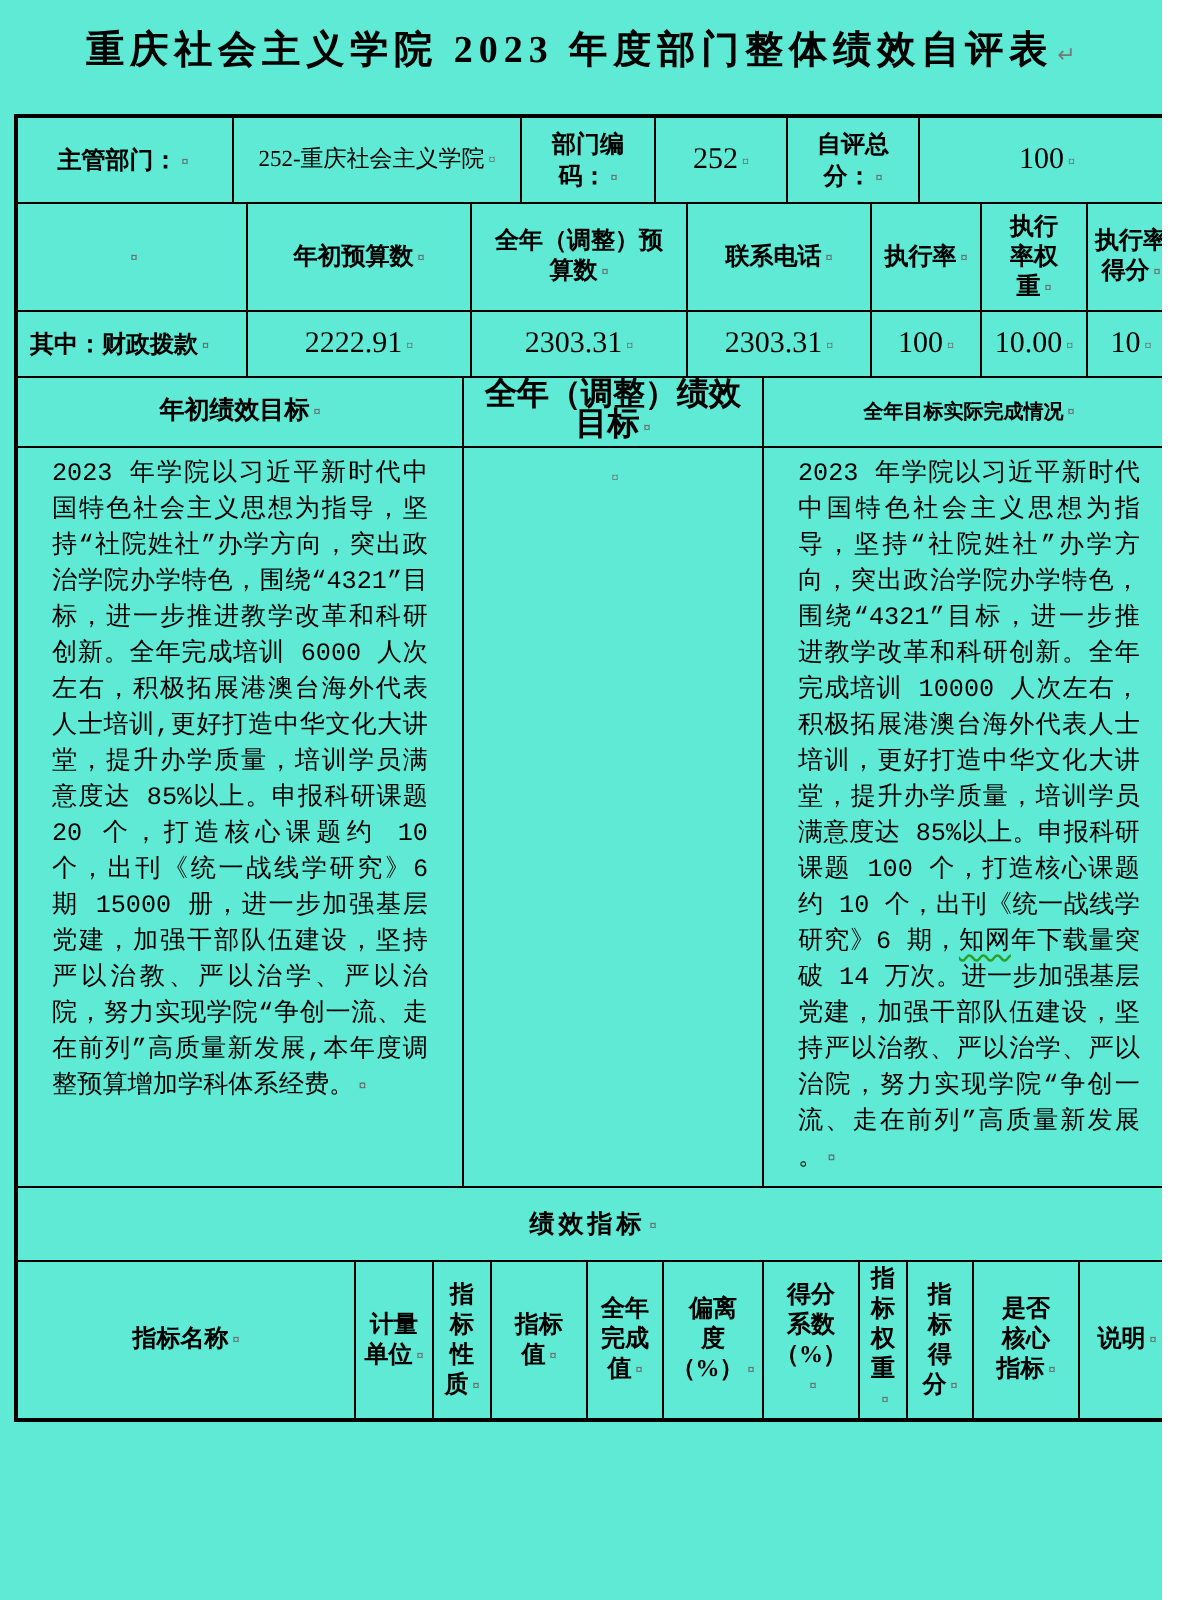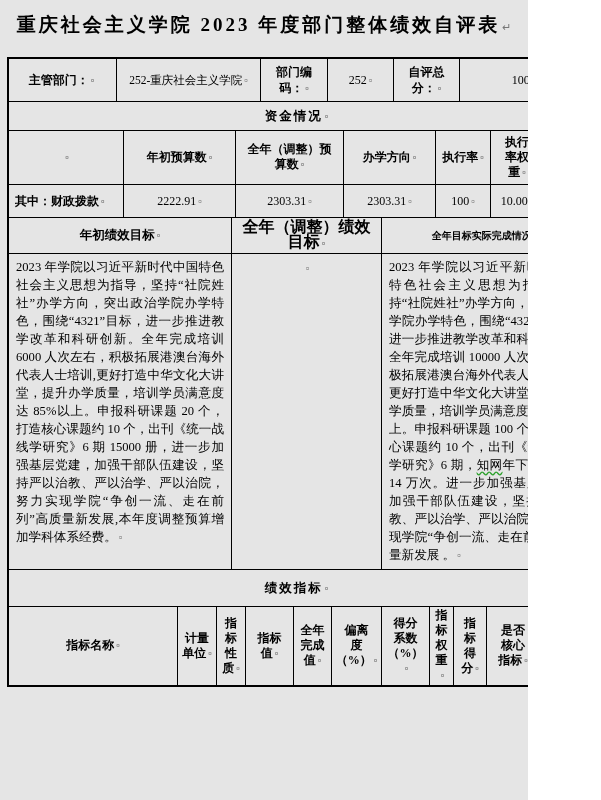--- a/index.html
+++ b/index.html
@@ -1,33 +1,33 @@
 <!DOCTYPE html>
 <html><head>
 <meta charset="utf-8">
 <style>
   html,body{margin:0;padding:0;background:#fff;}
-  .sheet{position:relative;width:528px;height:800px;overflow:hidden;background:#e5e5e5;
+  .sheet{position:relative;width:581px;height:800px;overflow:hidden;background:#5eead4;
          color:#000;font-family:"Liberation Serif","DejaVu Serif",serif;}
   .title{height:45px;padding-top:12px;text-align:center;font-size:19px;font-weight:bold;
          letter-spacing:3px;}
   .outer{margin-left:7px;width:579px;border:1px solid #000;}
   table{border-collapse:collapse;table-layout:fixed;width:579px;margin-top:-1px;}
   table.first{margin-top:0;}
-  td{border:1px solid #000;font-size:12px;padding:1px 3px;text-align:center;
+  td{border:1px solid #000;font-size:15px;padding:1px 3px;text-align:center;
      vertical-align:middle;overflow:hidden;line-height:16px;}
   td.m::after{content:"¤";font-size:7px;color:#666;margin-left:2px;vertical-align:1px;}
   .b{font-weight:bold;font-size:12px;}
   .pre{white-space:pre-line;}
   .lab{text-align:center;padding-right:5px;}
   .left{text-align:left;padding-left:6px;}
   .nowrap{white-space:nowrap;}
   .band td{font-weight:bold;letter-spacing:2px;font-size:12.5px;}
-  .longtxt{text-align:justify;vertical-align:top;padding:4px 7px;line-height:18px;
-           font-size:12.6px;}
+  .longtxt{text-align:justify;vertical-align:top;padding:4px 17px;line-height:18px;
+           font-size:12.6px;font-family:Liberation Mono, monospace;}
   .emptygoal{vertical-align:top;padding-top:6px;}
   .sq{text-decoration-line:underline;text-decoration-style:wavy;
       text-decoration-color:#2aa02a;text-underline-offset:2px;}
   .pmark{position:absolute;left:591px;font-family:"DejaVu Sans",sans-serif;
          font-size:10px;color:#777;}
   .pmark-inline{font-family:"DejaVu Sans",sans-serif;font-size:11px;color:#777;
                 font-weight:normal;letter-spacing:0;margin-left:2px;}
   .ih td{font-size:12px;font-weight:bold;line-height:15px;}
 </style>
 </head>
@@ -56,45 +56,38 @@
         <td class="m nowrap" style="font-size:11.5px">252-重庆社会主义学院</td>
         <td class="b pre m">部门编
 码：</td>
         <td class="m">252</td>
         <td class="b m">自评总分：</td>
         <td class="m">100</td>
       </tr>
     </tbody>
       </table>
 
-    <table class="band">
-      <tbody>
-          <tr style="height:29px">
-            <td class="m">资金情况</td>
-          </tr>
-    </tbody>
-      </table>
 
     <table>
       <colgroup>
           <col style="width:115px">
           <col style="width:112px">
           <col style="width:108px">
           <col style="width:92px">
           <col style="width:55px">
           <col style="width:53px">
           <col style="width:44px">
         </colgroup>
       <tbody>
           <tr style="height:54px" class="ih">
         <td class="m"></td>
         <td class="m">年初预算数</td>
         <td class="pre m">全年（调整）预
 算数</td>
-        <td class="m">办学方向</td>
+        <td class="m">联系电话</td>
         <td class="m">执行率</td>
         <td class="pre m">执行
 率权
 重</td>
         <td class="pre m">执行率
 得分</td>
       </tr>
       <tr style="height:33px">
         <td class="b left m">其中：财政拨款</td>
         <td class="m">2222.91</td>

